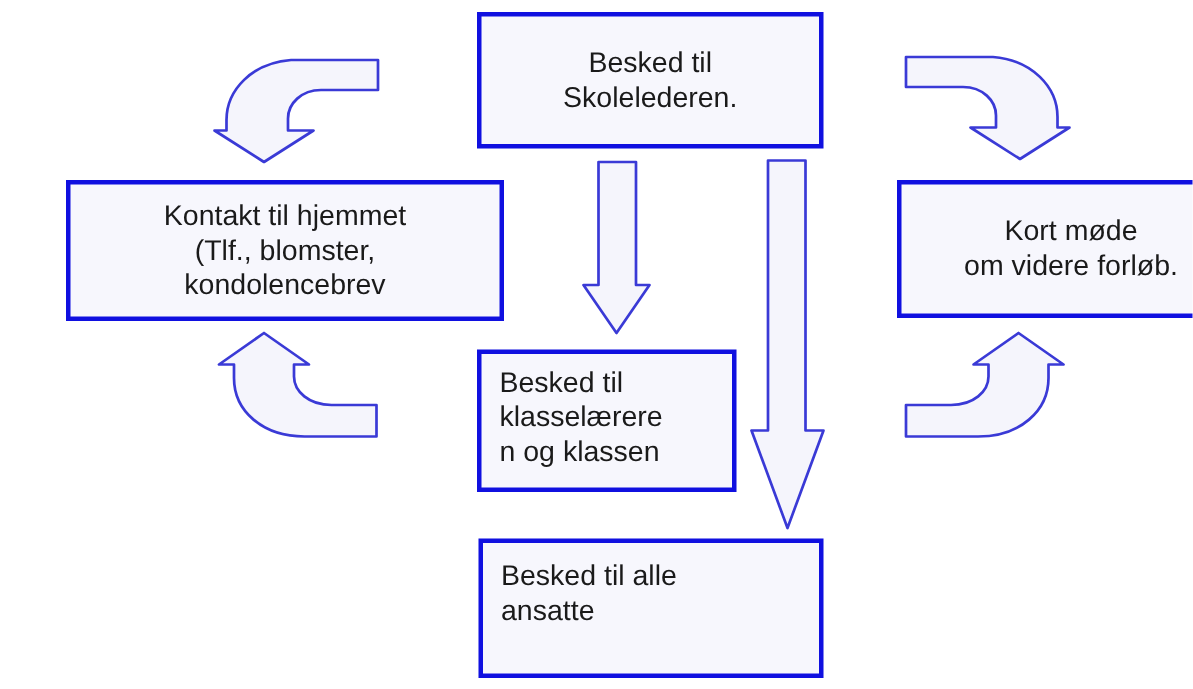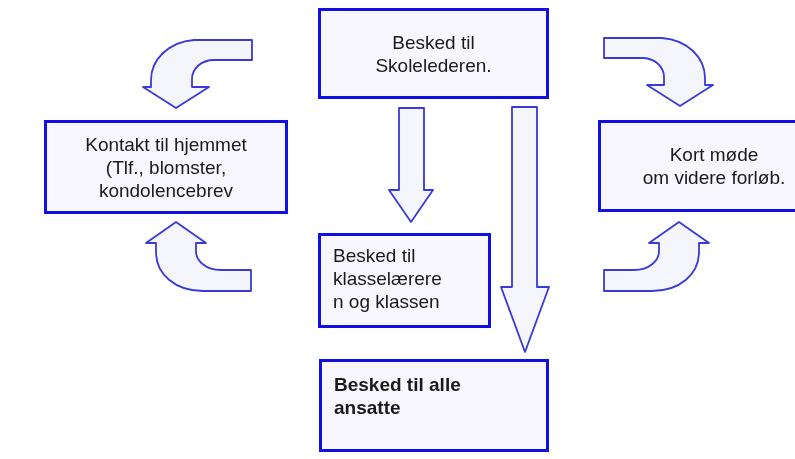--- a/index.html
+++ b/index.html
@@ -67,35 +67,35 @@
     <path class="arrow" d="M 488,107 L 513,107 L 513,287 L 525,287 L 501,352 L 477,287 L 488,287 Z"></path>
     <path class="arrow" d="M 227,270 L 197,270 C 182,270 172,261 172,251 L 172,243 L 182,243 L 152,222 L 122,243 L 132,243 L 132,252 C 132,274 151,291 179,291 L 227,291 Z"></path>
     <path class="arrow" d="M 580,270 L 610,270 C 625,270 635,261 635,251 L 635,243 L 625,243 L 655,222 L 685,243 L 675,243 L 675,252 C 675,274 656,291 628,291 L 580,291 Z"></path>
   </svg>
 
   <div class="node align-center" style="left:294px; top:8px; width:231px; height:91px;">
     <span class="box-label">Besked til
 Skolelederen.</span>
   </div>
 
-  <div class="node align-center" style="left:20px; top:120px; width:244px; height:94px;">
+  <div class="node align-center" style="left:20px; top:120px; width:292px; height:94px;">
     <span class="box-label">Kontakt til hjemmet
 (Tlf., blomster,
 kondolencebrev</span>
   </div>
 
   <div class="node align-center" style="left:574px; top:120px; width:232px; height:92px;">
     <span class="box-label">Kort møde
 om videre forløb.</span>
   </div>
 
   <div class="node align-left" style="left:294px; top:233px; width:173px; height:95px; padding:8px 12px;">
     <span class="box-label">Besked til
 klasselærere
 n og klassen</span>
   </div>
 
-  <div class="node align-left" style="left:295px; top:359px; width:230px; height:93px; padding:11px 12px;font-weight:bold;">
+  <div class="node align-left" style="left:295px; top:359px; width:230px; height:93px; padding:11px 12px;">
     <span class="box-label">Besked til alle
 ansatte</span>
   </div>
 
 </div>
 
 </body></html>

